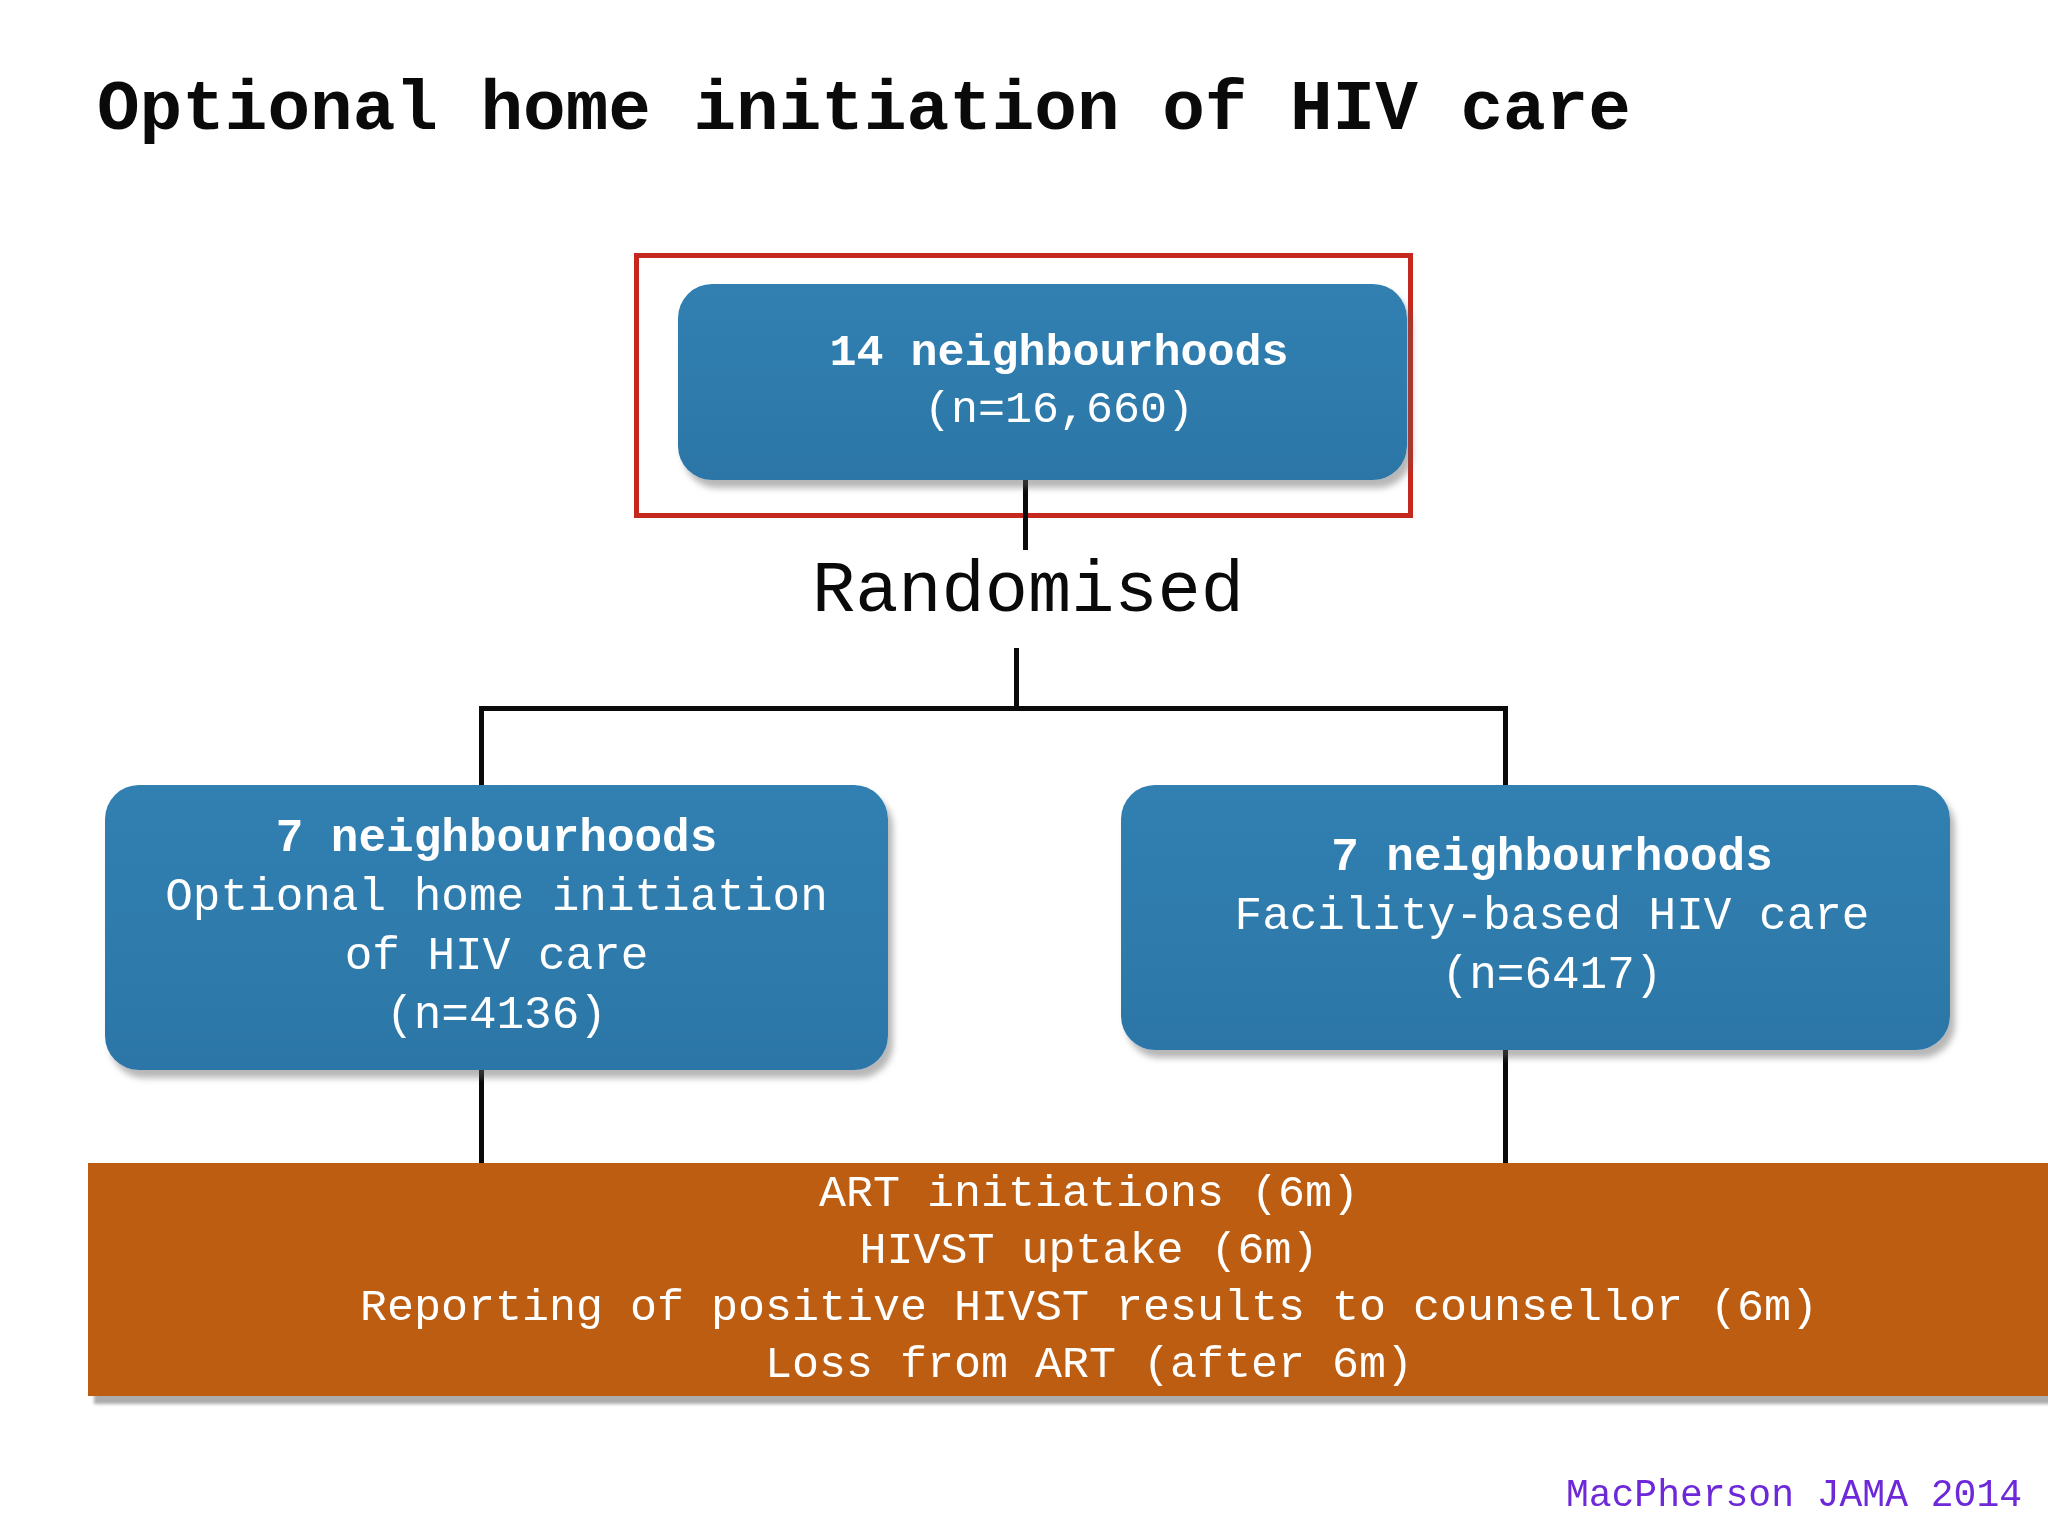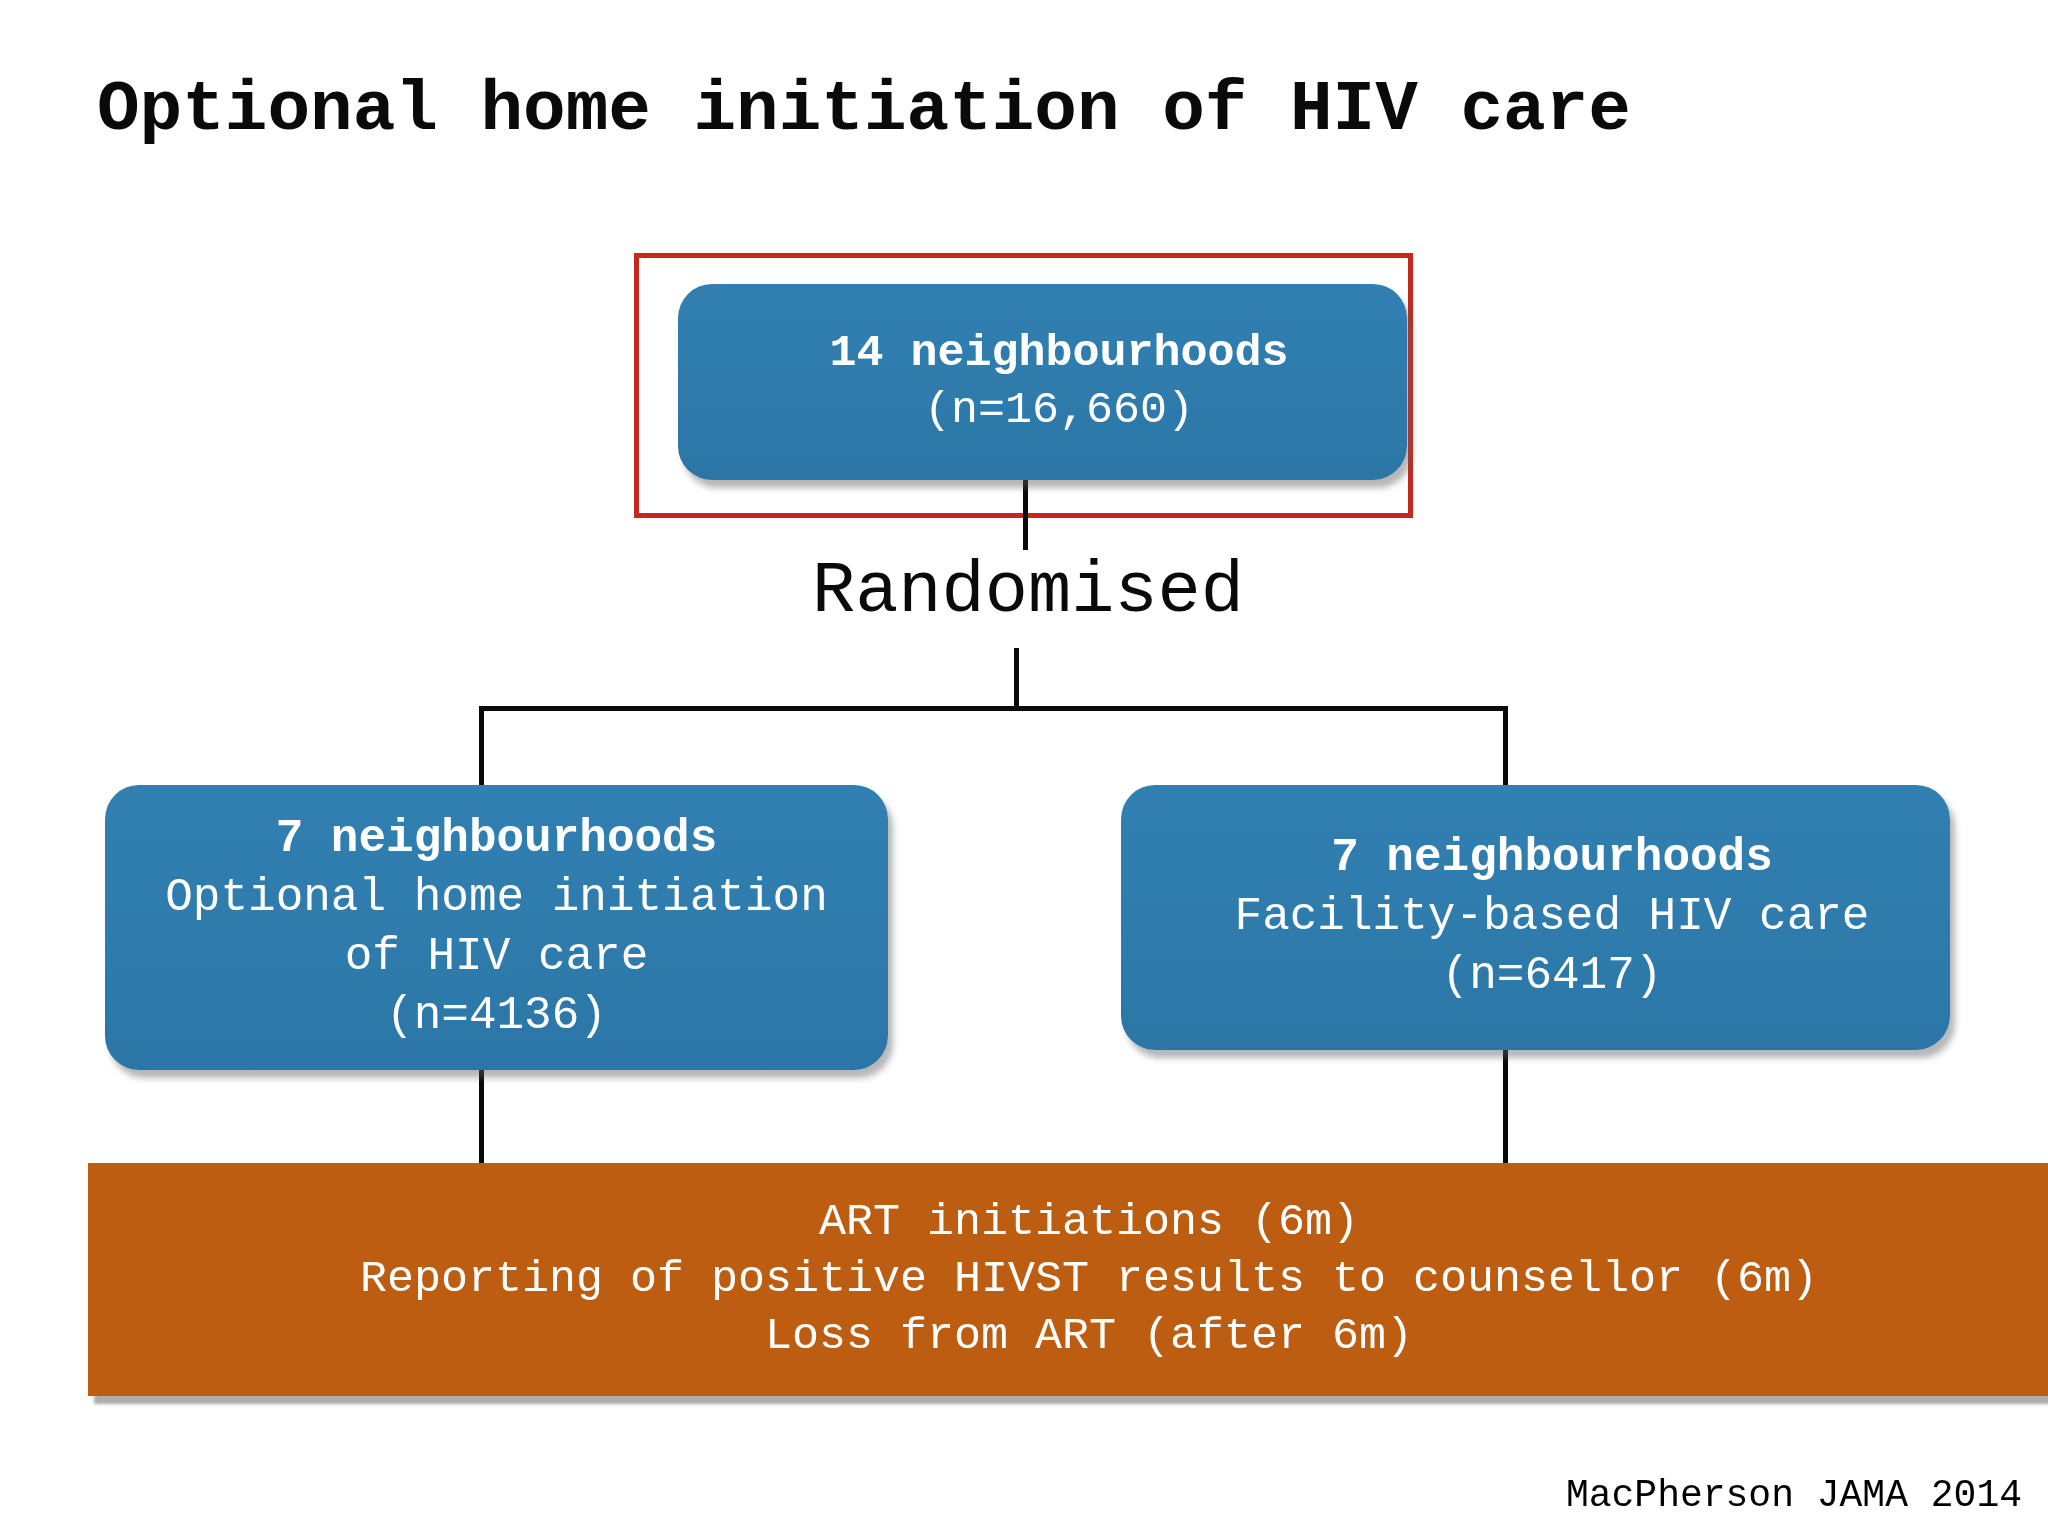--- a/index.html
+++ b/index.html
@@ -100,21 +100,21 @@
     color: #ffffff;
     font-size: 45px;
     line-height: 57px;
   }
 
   .citation {
     position: absolute;
     right: 26px;
     top: 1474px;
     font-size: 38px;
-    color: #000000;
+    color: #6d28d9;
     white-space: nowrap;
   }
 </style>
 </head>
 <body>
 
 <div class="canvas">
 
   <h1 class="slide-title">Optional home initiation of HIV care</h1>
 
@@ -142,19 +142,20 @@
   </div>
 
   <div class="bluebox box-right">
     <div class="bold">7 neighbourhoods</div>
     <div>Facility-based HIV care</div>
     <div>(n=6417)</div>
   </div>
 
   <div class="outcomes">
     <div>ART initiations (6m)</div>
+    <div>HIVST uptake (6m)</div>
     <div>Reporting of positive HIVST results to counsellor (6m)</div>
     <div>Loss from ART (after 6m)</div>
   </div>
 
   <div class="citation">MacPherson JAMA 2014</div>
 
 </div>
 
 </body></html>

